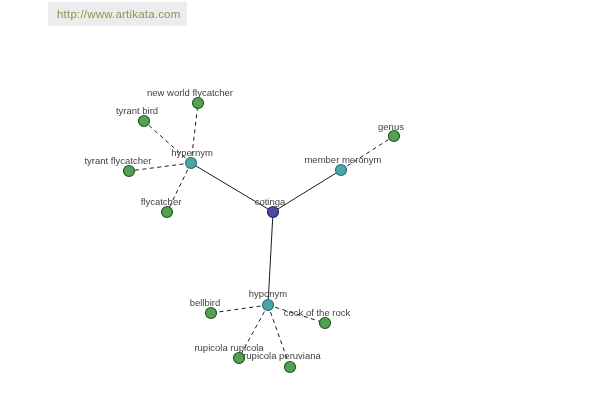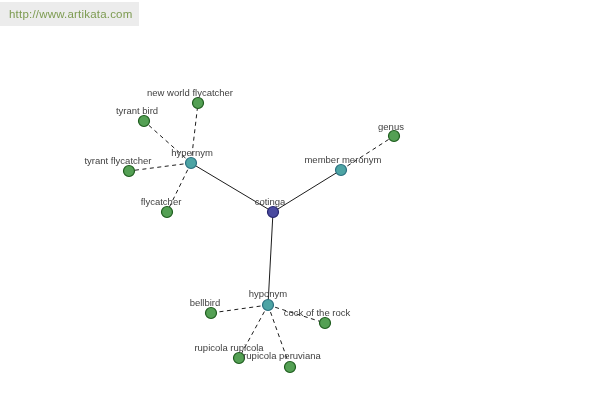--- a/index.html
+++ b/index.html
@@ -32,21 +32,21 @@
   }
   #graph-svg text {
     font-family: "Liberation Sans", sans-serif;
     font-size: 9.5px;
   }
 </style>
 </head>
 <body>
 
 <div id="stage">
-  <div id="url-chip" style="background: rgb(236, 236, 236); color: rgb(125, 155, 81);">
+  <div id="url-chip" style="background: rgb(236, 236, 236); color: rgb(125, 155, 81); margin-left: 48px;">
     <span>http://www.artikata.com</span>
   </div>
   <svg id="graph-svg" width="600" height="400" viewBox="0 0 600 400">
       <line x1="273" y1="212" x2="191" y2="163" stroke="#1c1c1c" stroke-width="1"></line>
       <line x1="273" y1="212" x2="341" y2="170" stroke="#1c1c1c" stroke-width="1"></line>
       <line x1="273" y1="212" x2="268" y2="305" stroke="#1c1c1c" stroke-width="1"></line>
       <line x1="191" y1="163" x2="198" y2="103" stroke="#1c1c1c" stroke-width="1" stroke-dasharray="4 3.5"></line>
       <line x1="191" y1="163" x2="144" y2="121" stroke="#1c1c1c" stroke-width="1" stroke-dasharray="4 3.5"></line>
       <line x1="191" y1="163" x2="129" y2="171" stroke="#1c1c1c" stroke-width="1" stroke-dasharray="4 3.5"></line>
       <line x1="191" y1="163" x2="167" y2="212" stroke="#1c1c1c" stroke-width="1" stroke-dasharray="4 3.5"></line>

